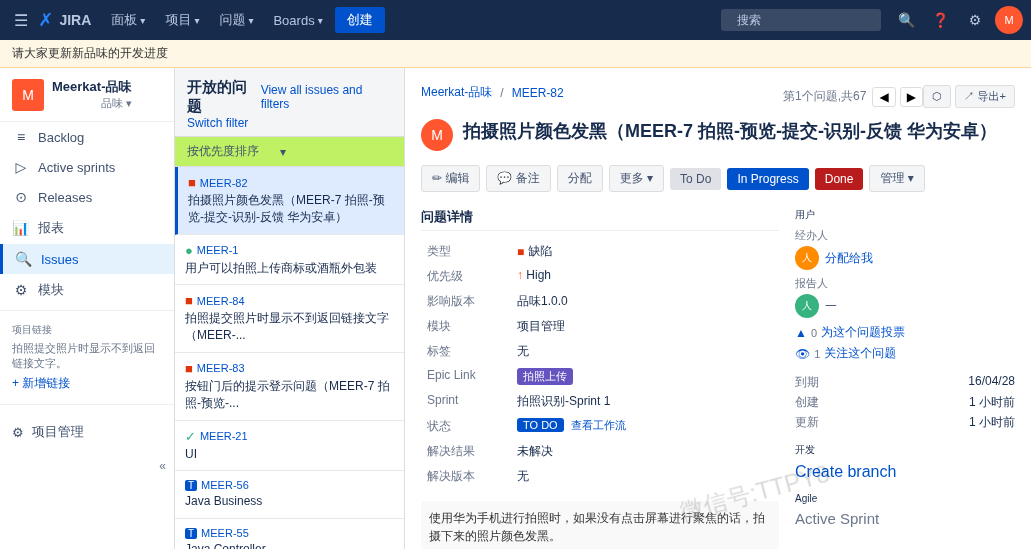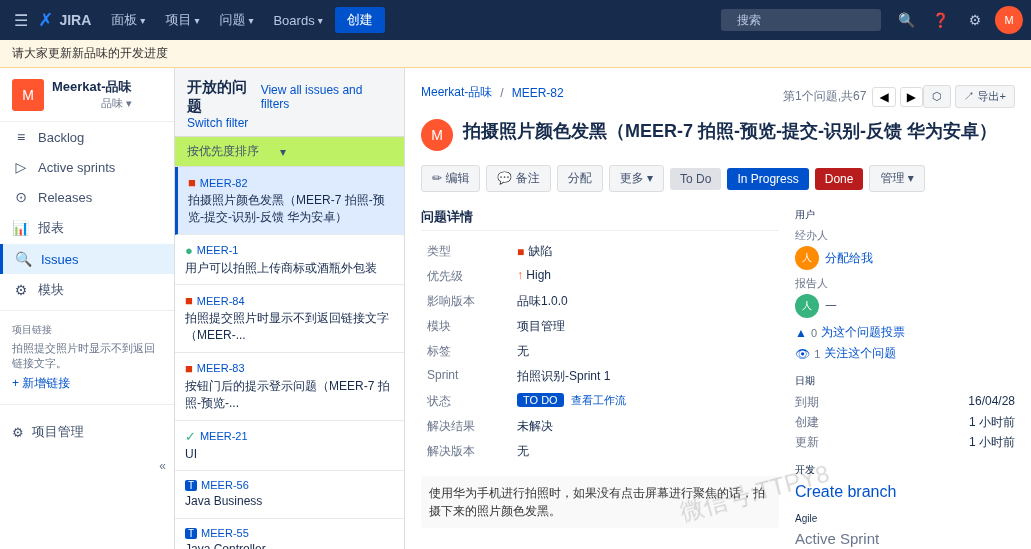--- a/index.html
+++ b/index.html
@@ -496,20 +496,24 @@
           </tr>
           <tr>
             <td>模块</td>
             <td>项目管理</td>
           </tr>
           <tr>
             <td>标签</td>
             <td>无</td>
           </tr>
           <tr>
+            <td>Epic Link</td>
+            <td><span class="epic-link-badge">拍照上传</span></td>
+          </tr>
+          <tr>
             <td>Sprint</td>
             <td>拍照识别-Sprint 1</td>
           </tr>
           <tr>
             <td>状态</td>
             <td>
               <span class="status-badge">TO DO</span>
               <span class="status-link">查看工作流</span>
             </td>
           </tr>
@@ -554,21 +558,20 @@
           <div style="margin-top:4px;">
             <div class="watch-row">
               <span>👁</span>
               <span style="font-size:11px;color:#6b778c;">1</span>
               <span>关注这个问题</span>
             </div>
           </div>
         </div>
 
         <div class="right-section">
-          <div class="section-label">日期</div>
           <div class="date-row">
             <span class="date-label">到期</span>
             <span class="date-value">16/04/28</span>
           </div>
           <div class="date-row">
             <span class="date-label">创建</span>
             <span class="date-value">1 小时前</span>
           </div>
           <div class="date-row">
             <span class="date-label">更新</span>

